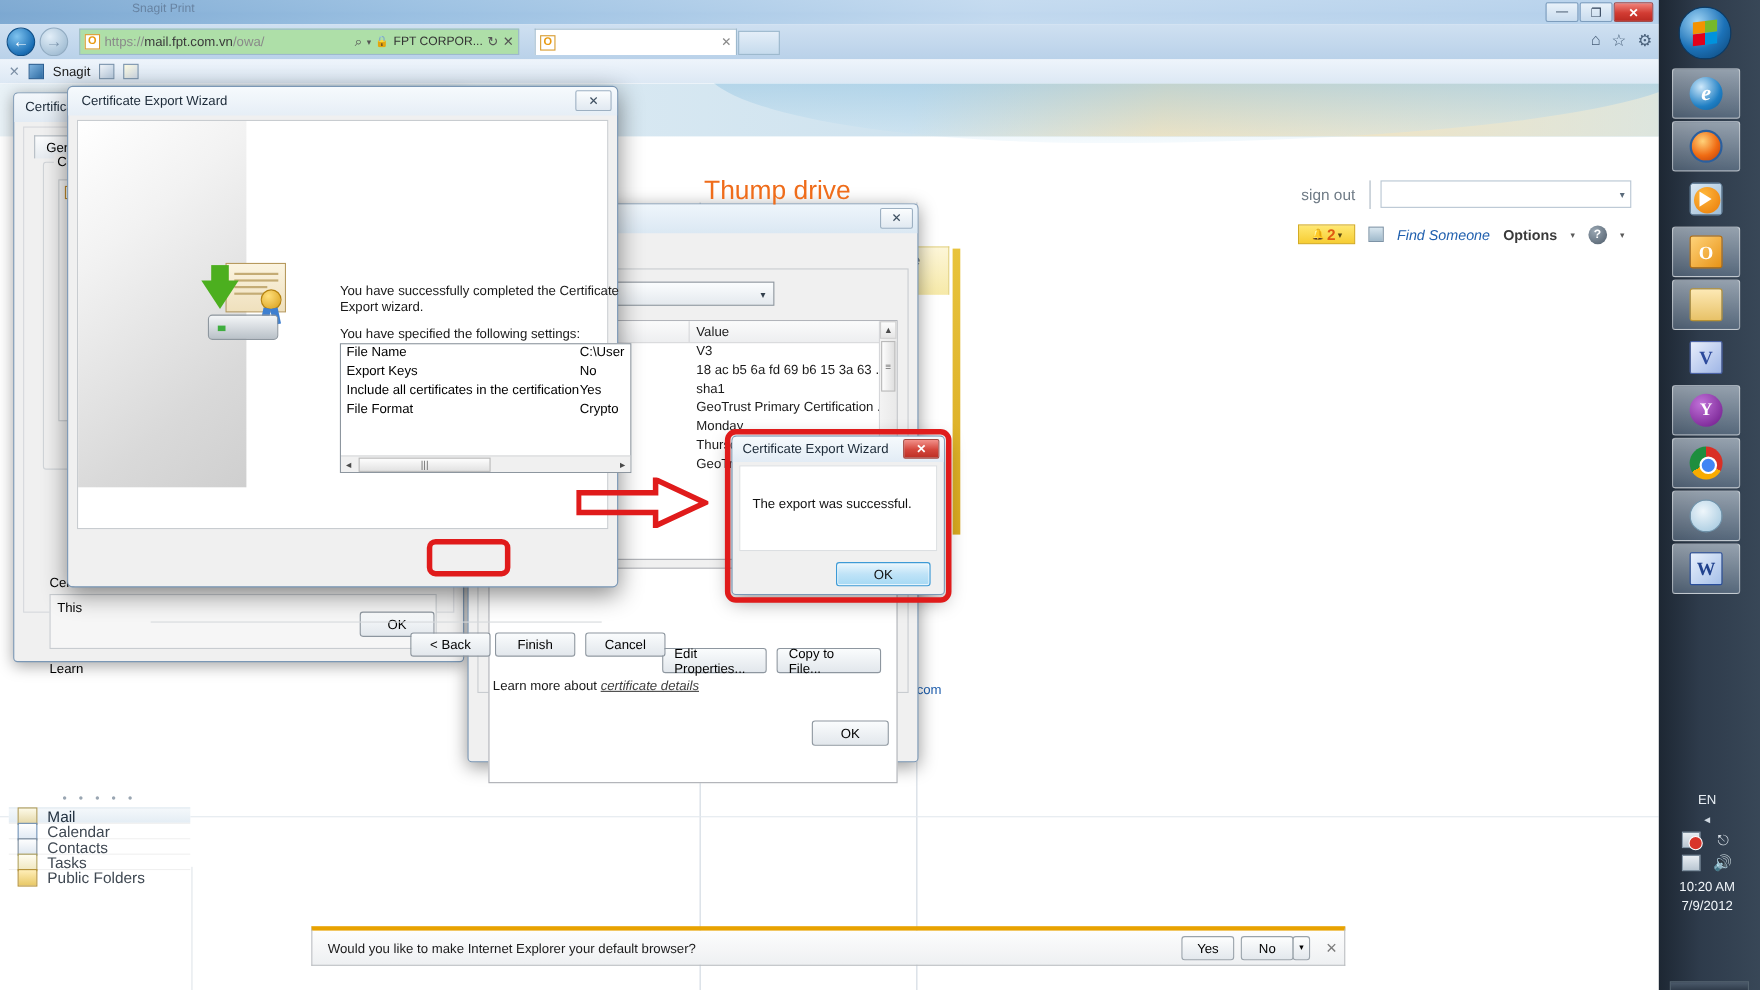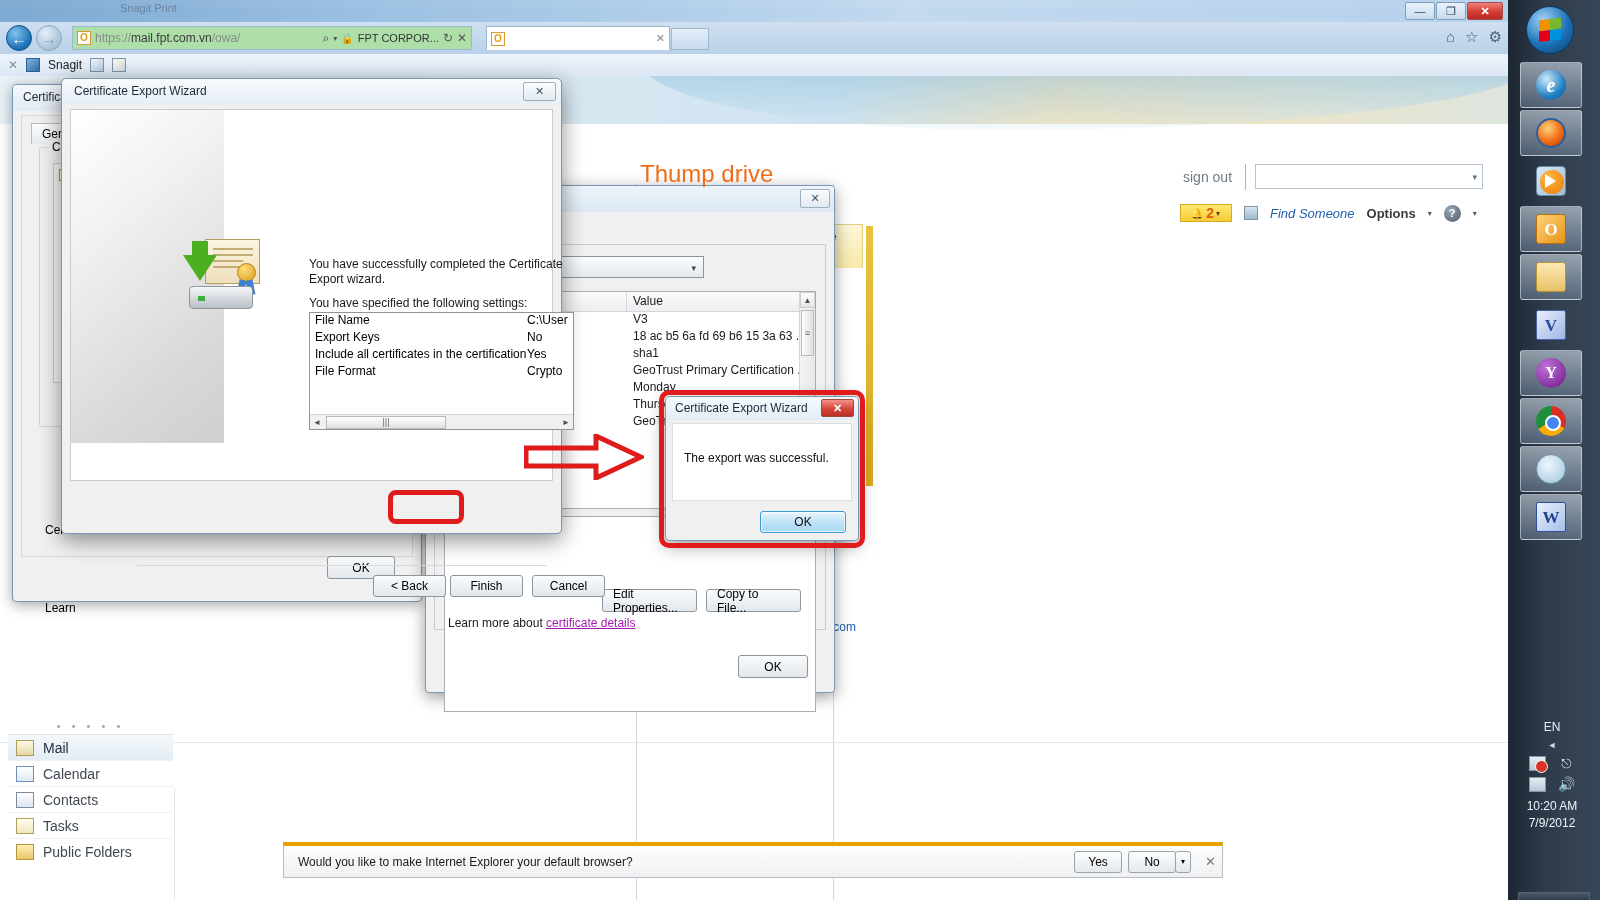--- a/index.html
+++ b/index.html
@@ -147,21 +147,21 @@
     background:linear-gradient(to bottom,#fdf6d8,#f6e9a8);
     border:1px solid #e2cf7a; border-bottom:none;
     font-size:13px; color:#3c4450; padding:4px 0 0 6px;
   }
   #reminder-strip { position:absolute; left:866px; top:150px; width:7px; height:260px; background:linear-gradient(to bottom,#e8c33d,#d9a91f); }
 
   
   #owa-nav { position:absolute; left:8px; top:640px; width:165px; background:#fff; }
   #nav-dots { text-align:center; letter-spacing:4px; color:#9aa6b2; font-size:11px; padding:4px 0 2px; }
   .nav-item {
-    display:flex; align-items:center; gap:9px; height:26px; padding-left:8px;
+    display:flex; align-items:center; gap:9px; height:14px; padding-left:8px;
     font-size:14px; color:#3f4852; border-top:1px solid #f0f0f0;
   }
   .nav-item.sel { background:linear-gradient(to bottom,#f4f8fb,#e4edf4); border-top:1px solid #dbe6ee; color:#21303f; }
   .nav-ic { width:18px; height:16px; border:1px solid #8b8b8b; }
   .ic-mail { background:linear-gradient(to bottom,#fdfae8,#e4d7a6); border-color:#b29c55;}
   .ic-cal  { background:linear-gradient(to bottom,#ffffff,#dfe9f4); border-color:#6d8fb5;}
   .ic-cont { background:linear-gradient(to bottom,#fefefe,#dde6ef); border-color:#7a8b9c;}
   .ic-task { background:linear-gradient(to bottom,#fffdf0,#f0e7bf); border-color:#b0a059;}
   .ic-pub  { background:linear-gradient(to bottom,#ffeeb8,#e8c866); border-color:#b79339;}
   #owa-navsep { position:absolute; left:174px; top:712px; width:1px; height:188px; background:#dfe5ea; }
@@ -263,21 +263,21 @@
              display:flex; align-items:center; justify-content:center; font-size:9px; color:#6a6a6a;}
   #cd-bigbox { position:absolute; left:18px; top:330px; right:18px; height:196px; background:#fff; border:1px solid #abadb3; }
   .cd-btn {
     position:absolute; height:23px; padding:0 10px;
     background:linear-gradient(to bottom,#fafcfd,#e2e7ec); border:1px solid #8d969f; border-radius:3px;
     font-size:12px; display:flex; align-items:center; justify-content:center;
   }
   #cd-edit { left:176px; top:403px; width:95px; }
   #cd-copy { left:280px; top:403px; width:95px; }
   #cd-learn { position:absolute; left:22px; top:430px; font-size:12px; color:#1a1a1a; }
-  #cd-learn a { color:#a21caf; }
+  #cd-learn a { color:#404040;font-style:italic; }
   #cd-ok {
     position:absolute; right:26px; bottom:14px; width:70px; height:23px;
     background:linear-gradient(to bottom,#fafcfd,#e2e7ec); border:1px solid #8d969f; border-radius:3px;
     font-size:12px; display:flex; align-items:center; justify-content:center;
   }
 
   
   #wizard {
     position:absolute; left:61px; top:78px; width:501px; height:456px;
     background:#f0f0f0; border:1px solid #7a97b5; border-radius:5px;
@@ -592,20 +592,21 @@
 
   <div id="cert-dialog-left">
     <div id="cdl-title">Certificate</div>
     <div id="cdl-body"></div>
     <div id="cdl-tab">General</div>
     <div id="cdl-group"></div>
     <div id="cdl-group-label">Ce</div>
     <div id="cdl-inner"></div>
     <div id="cdl-inner-chip"></div>
     <div id="cdl-certlabel">Cert</div>
+    <div id="cdl-textbox">This</div>
     <div id="cdl-learn">Learn</div>
     <div id="cdl-ok">OK</div>
   </div>
 
   <div id="cert-details">
     <div id="cd-titlebar">
       <div id="cd-close">✕</div>
     </div>
     <div id="cd-tab">ification Path</div>
     <div id="cd-panel"></div>

